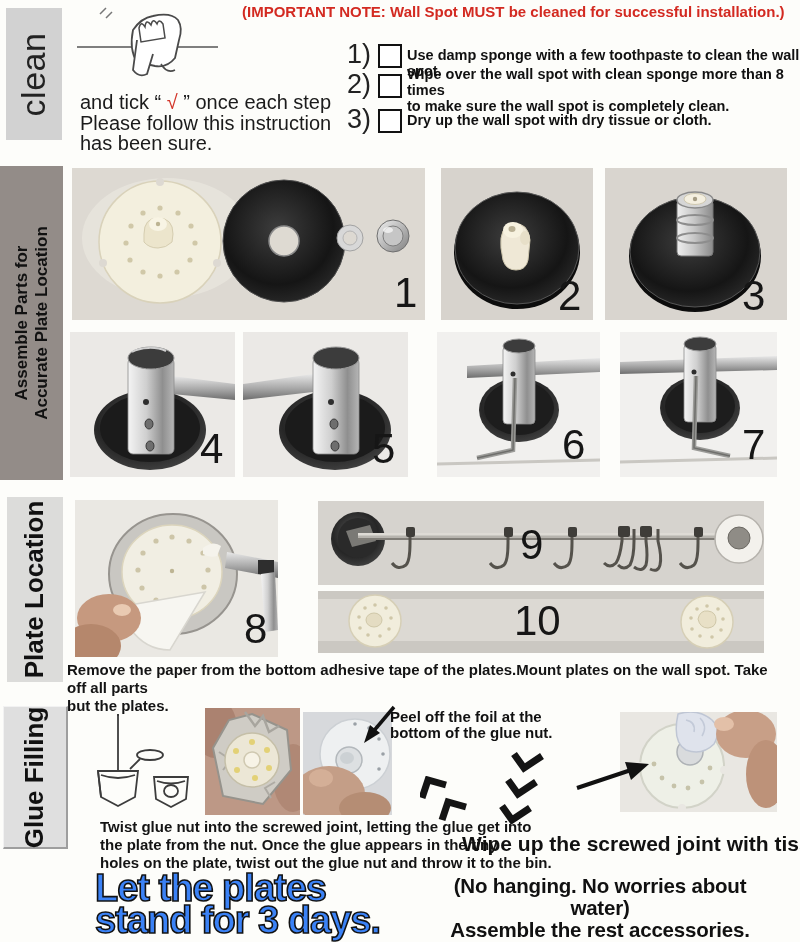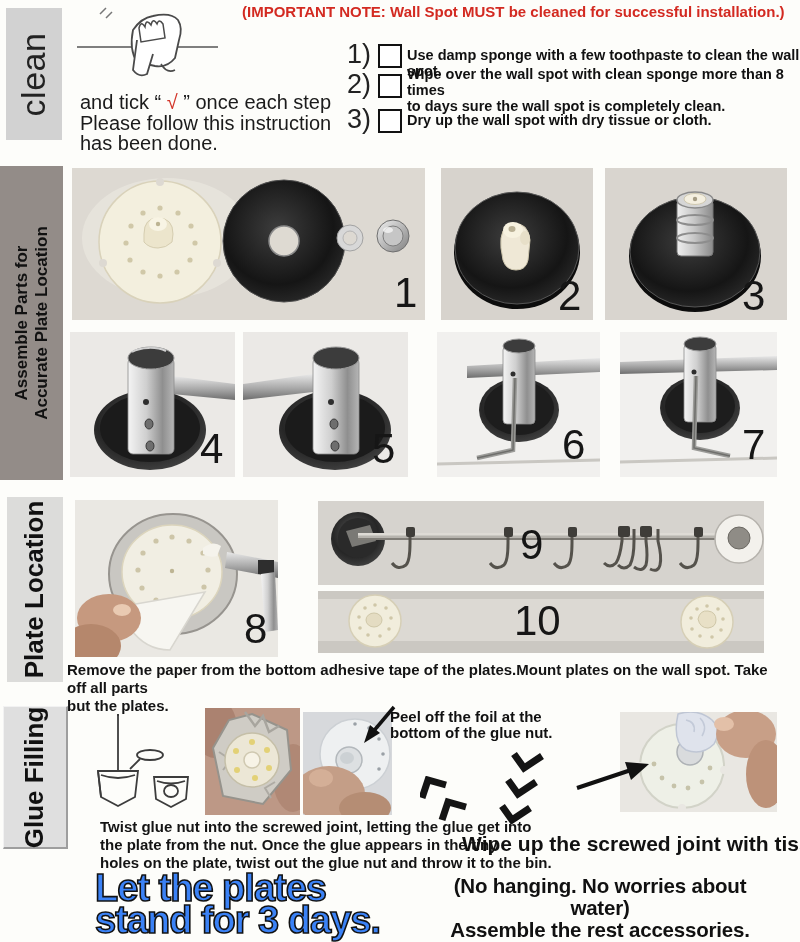--- a/index.html
+++ b/index.html
@@ -67,32 +67,32 @@
     <line x1="100" y1="41" x2="143" y2="41" stroke="#555" stroke-width="1.5"></line>
     <path d="M58,24 Q66,12 78,10 Q96,6 103,14 Q108,22 104,34 L100,52 Q92,62 80,60 L62,56 Q54,44 58,24 Z" fill="#ffffff" stroke="#4a4a4a" stroke-width="1.8"></path>
     <path d="M64,22 q2,-8 6,-1 q1,-9 6,-2 q2,-8 6,-1 q2,-6 6,0 l2,14 -24,4 Z" fill="#ffffff" stroke="#4a4a4a" stroke-width="1.5"></path>
     <path d="M62,34 l-4,30 q6,8 14,4 l6,-20" fill="#ffffff" stroke="#4a4a4a" stroke-width="1.8"></path>
     <path d="M86,58 q6,10 14,6" fill="none" stroke="#4a4a4a" stroke-width="1.5"></path>
   </svg>
 
   <div class="abs instr" style="left:80px;top:92px;width:280px;">
     <div><span>and tick “ </span><span class="tickred">√</span><span> ” once each step</span></div>
     <div>Please follow this instruction</div>
-    <div>has been done.</div>
+    <div>has been sure.</div>
   </div>
 
   <div class="abs stepnum" style="left:347px;top:39px;">1)</div>
   <div class="abs checkbox" style="left:378px;top:44px;"></div>
   <div class="abs steptext" style="left:407px;top:47px;">Use damp sponge with a few toothpaste to clean the wall spot.</div>
 
   <div class="abs stepnum" style="left:347px;top:69px;">2)</div>
   <div class="abs checkbox" style="left:378px;top:74px;"></div>
   <div class="abs steptext" style="left:407px;top:66px;">
     <div>Wipe over the wall spot with clean sponge more than 8 times</div>
-    <div>to days sure the wall spot is completely clean.</div>
+    <div>to make sure the wall spot is completely clean.</div>
   </div>
 
   <div class="abs stepnum" style="left:347px;top:104px;">3)</div>
   <div class="abs checkbox" style="left:378px;top:109px;"></div>
   <div class="abs steptext" style="left:407px;top:112px;">Dry up the wall spot with dry tissue or cloth.</div>
 
   <svg class="photo" style="left:72px;top:168px;" width="353" height="152" viewBox="0 0 353 152">
     <defs>
       <radialGradient id="g-disc" cx="45%" cy="40%" r="65%">
         <stop offset="0%" stop-color="#3d3d3d"></stop>

